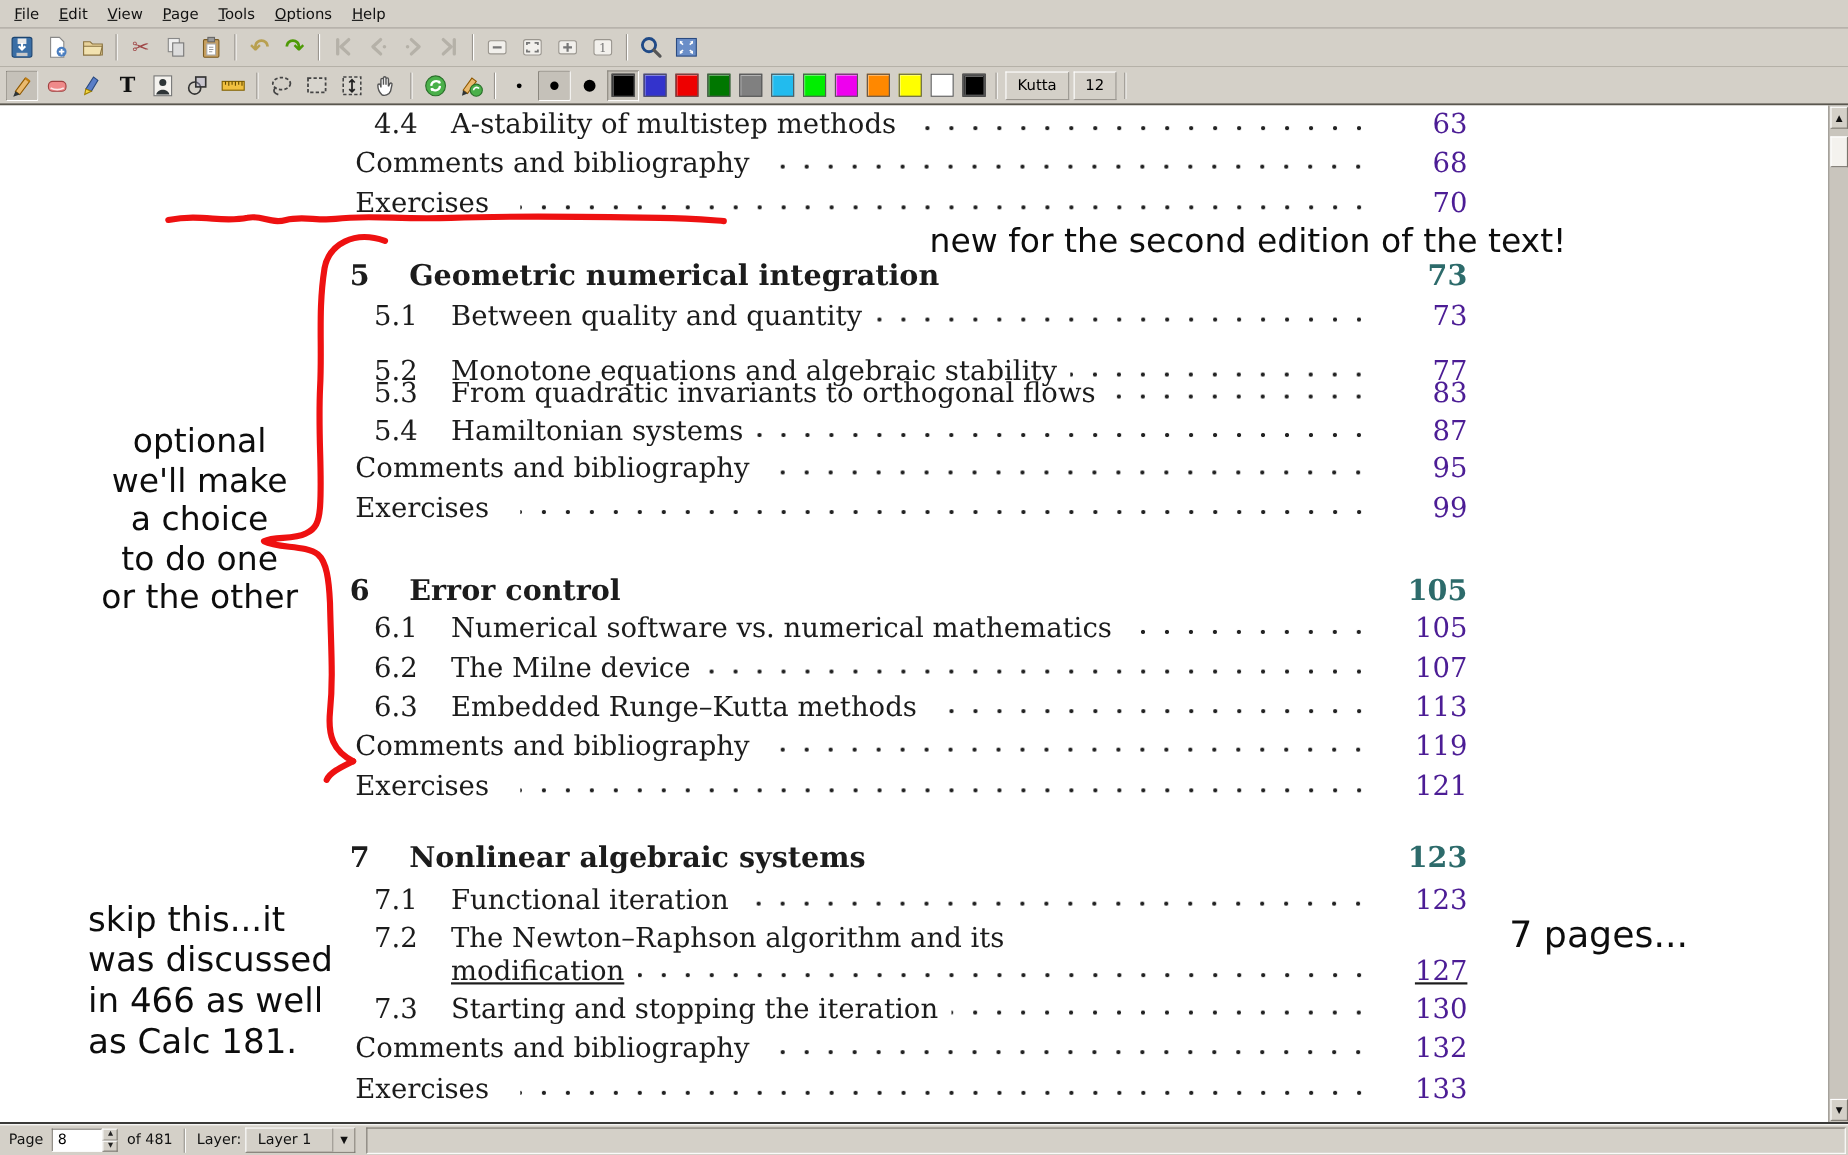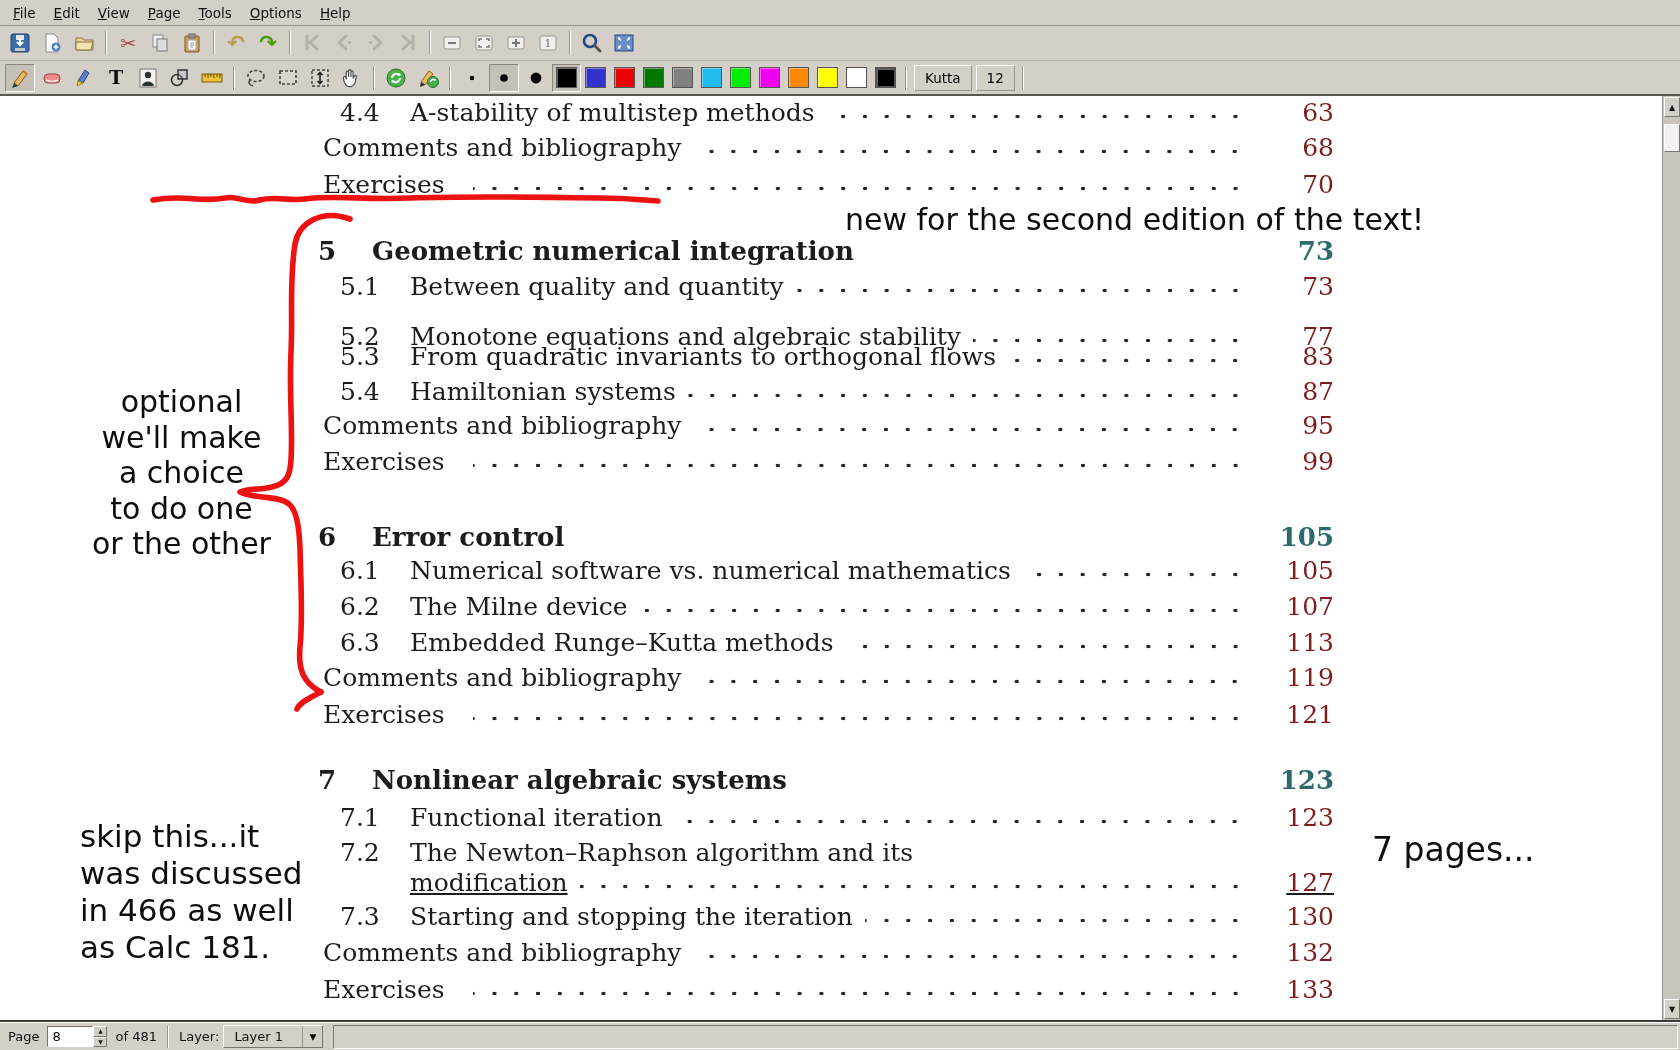--- a/index.html
+++ b/index.html
@@ -34,21 +34,21 @@
   .docarea { position:absolute; left:0; top:0; width:1662px; height:924px; background:#fff; overflow:hidden; }
 
   
   .row { position:absolute; left:0; width:1334px; display:flex; align-items:flex-end;
          font-family:"DejaVu Serif", serif; font-size:25px; color:#1c1c1c; white-space:nowrap; }
   .row .num   { flex:0 0 auto; }
   .row .title { flex:0 0 auto; }
   .row .leader { flex:1 1 auto; align-self:flex-end; height:9px; margin:0 10px 6px 12px;
                  background-image:radial-gradient(circle, #222 1.7px, transparent 2.1px);
                  background-size:21.8px 9px; background-repeat:repeat-x; background-position:right bottom; }
-  .row .page { flex:0 0 78px; text-align:right; color:#7f1d1d; }
+  .row .page { flex:0 0 78px; text-align:right; color:#4c1d95; }
   .row.section { padding-left:340px; }
   .row.section .num { width:70px; }
   .row.plain { padding-left:323px; }
   .row.cont { padding-left:410px;text-decoration:underline; }
   .row.chapter { padding-left:318px; font-weight:bold; font-size:26px; }
   .row.chapter .num { width:54px; }
   .row.chapter .page { color:#2d6b6b; }
 
   
   .note { position:absolute; font-family:"DejaVu Sans", sans-serif; color:#0d0d0d;

